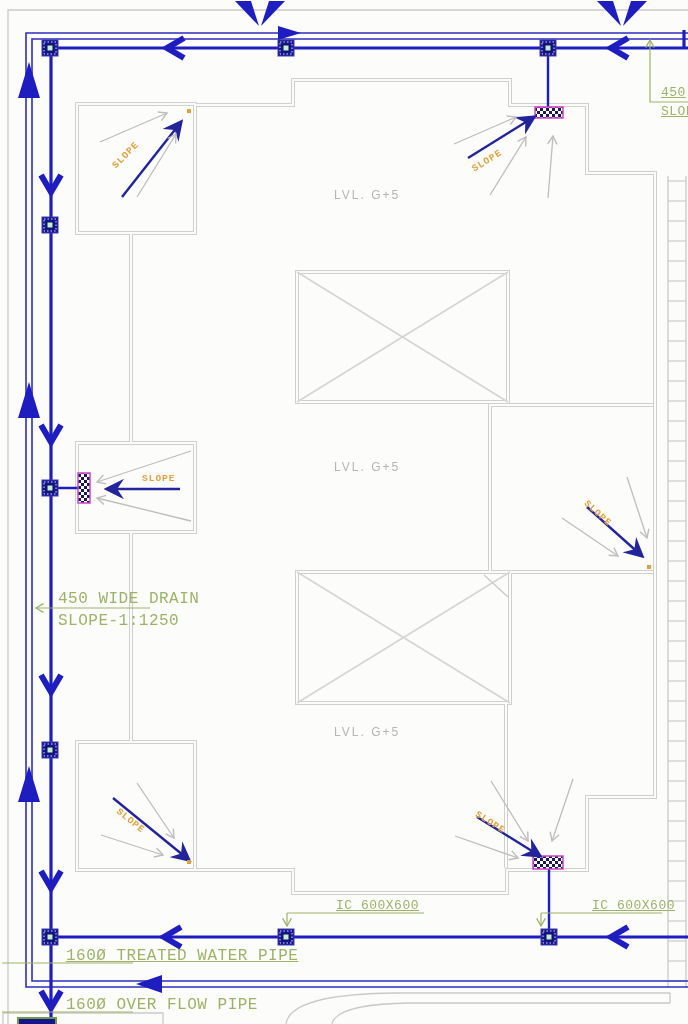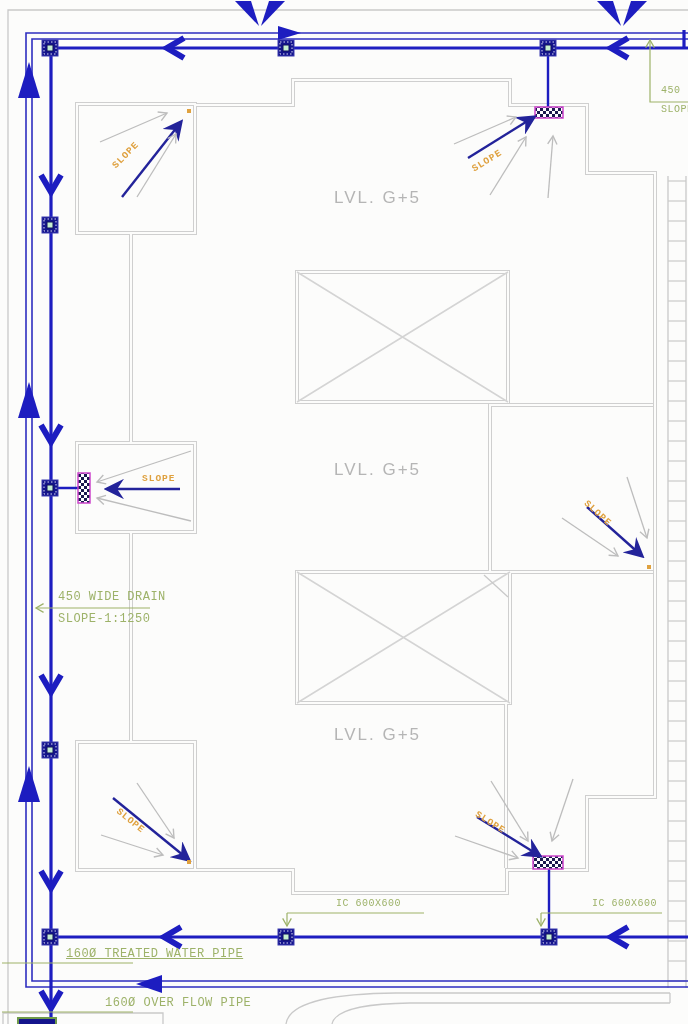--- a/index.html
+++ b/index.html
@@ -4,42 +4,42 @@
 <style>
   html,body{margin:0;padding:0;background:#e8e8e8;}
   .canvas{
     position:relative;width:688px;height:1024px;margin:0 auto;
     background:#fcfcfb;overflow:hidden;
     font-family:"Liberation Sans",sans-serif;
   }
   svg{position:absolute;left:0;top:0;}
   .lbl{position:absolute;white-space:nowrap;}
   .lvl{
-    font-family:"Liberation Sans",sans-serif;font-size:17px;
+    font-family:"Liberation Sans",sans-serif;font-size:12px;
     color:var(--label-gray);letter-spacing:2px;
   }
   .grn{
-    font-family:"Liberation Mono",monospace;font-size:12px;
+    font-family:"Liberation Mono",monospace;font-size:16px;
     color:var(--annotation-green);letter-spacing:0.5px;
   }
-  .grn-sm{font-size:10px;}
+  .grn-sm{font-size:13px;text-decoration:underline;}
   .slope{
     font-family:"Liberation Mono",monospace;font-size:9.5px;font-weight:bold;
     color:var(--slope-orange);letter-spacing:1px;transform-origin:0 0;
   }
   
   #lvl-top{left:334px;top:188px;}
   #lvl-mid{left:334px;top:460px;}
   #lvl-bot{left:334px;top:725px;}
   #wide-drain{left:58px;top:590px;}
   #wide-drain-slope{left:58px;top:612px;text-align:right;}
   #ic-left{left:336px;top:898px;}
   #ic-right{left:592px;top:898px;}
   #treated{left:66px;top:947px;text-decoration:underline;}
-  #overflow{left:66px;top:996px;margin-left:39px;}
+  #overflow{left:66px;top:996px;}
   #edge-450{left:661px;top:85px;}
   #edge-slope{left:661px;top:104px;}
   #slope-1{left:110px;top:163px;transform:rotate(-45deg);}
   #slope-2{left:470px;top:165px;transform:rotate(-32deg);}
   #slope-3{left:142px;top:473px;}
   #slope-4{left:589px;top:498px;transform:rotate(42deg);}
   #slope-5{left:121px;top:806px;transform:rotate(39deg);}
   #slope-6{left:479px;top:809px;transform:rotate(32deg);}
 
   .dbl-outer{stroke:var(--outline-gray);stroke-width:4;fill:none;}

